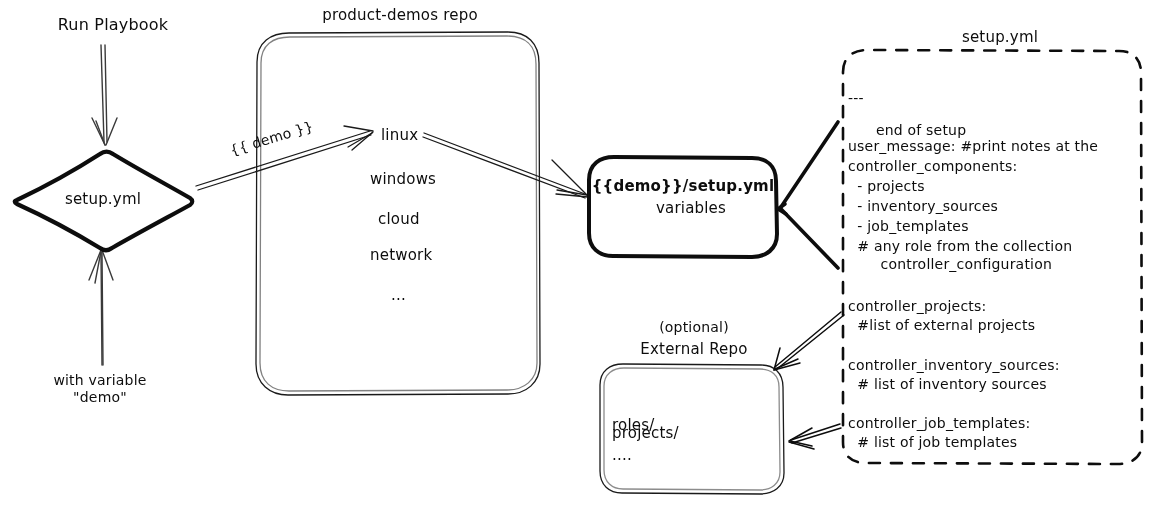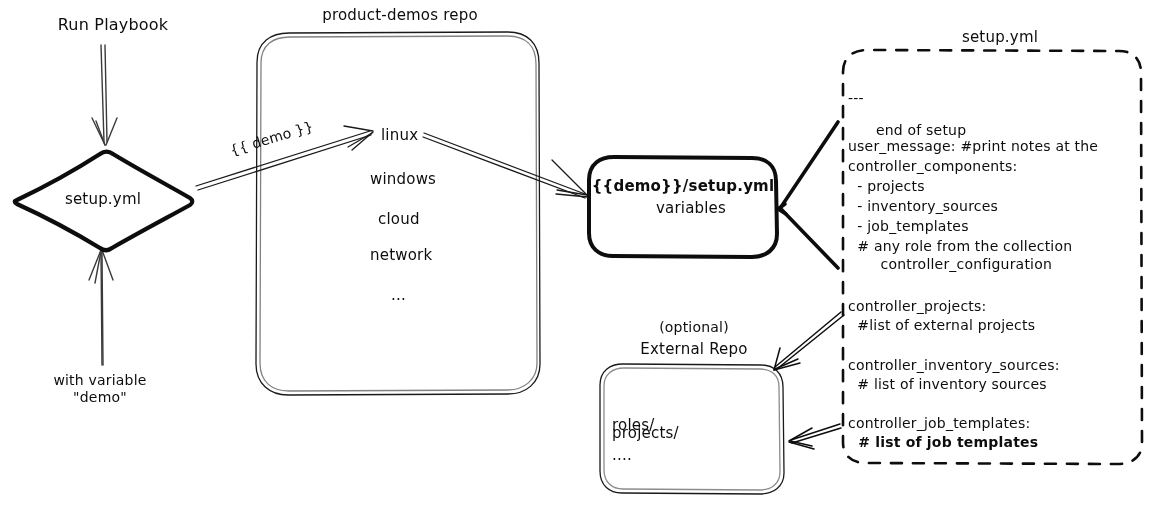--- a/index.html
+++ b/index.html
@@ -179,16 +179,16 @@
     <div class="lbl t14" style="left:848px; top:238px;">  # any role from the collection</div>
     <div class="lbl t14" style="left:848px; top:256px;">       controller_configuration</div>
 
     <div class="lbl t14" style="left:848px; top:298px;">controller_projects:</div>
     <div class="lbl t14" style="left:848px; top:317px;">  #list of external projects</div>
 
     <div class="lbl t14" style="left:848px; top:357px;">controller_inventory_sources:</div>
     <div class="lbl t14" style="left:848px; top:376px;">  # list of inventory sources</div>
 
     <div class="lbl t14" style="left:848px; top:415px;">controller_job_templates:</div>
-    <div class="lbl t14" style="left:848px; top:434px;font-weight:bold;">  # list of job templates</div>
+    <div class="lbl t14" style="left:848px; top:434px;">  # list of job templates</div>
   </div>
 
 </div>
 
 </body></html>

